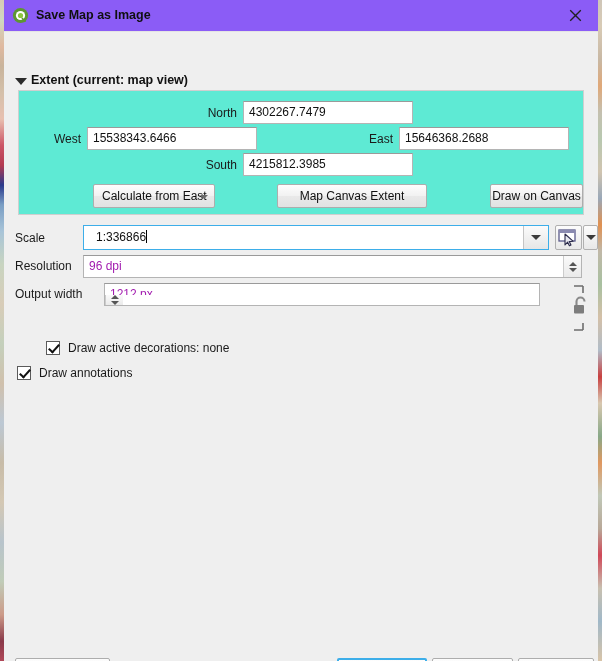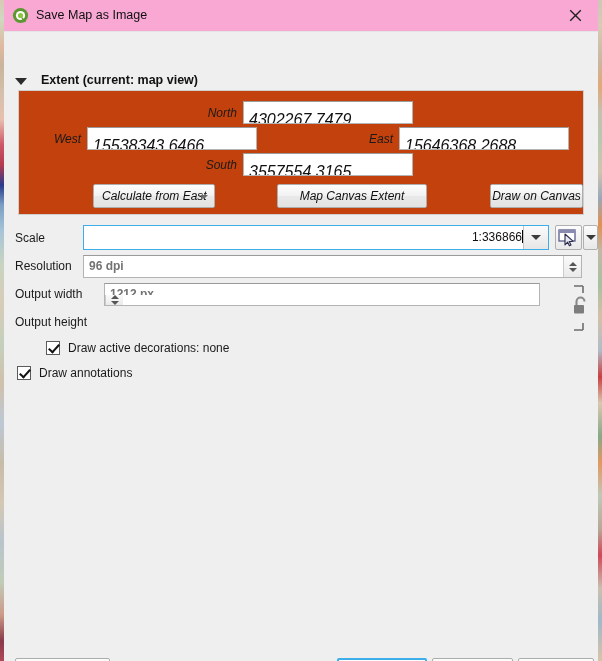--- a/index.html
+++ b/index.html
@@ -51,22 +51,23 @@
     width: 594px;
     height: 661px;
     background: #efefef;
     z-index: 2;
   }
 
   
   .titlebar {
     position: relative;
     height: 31px;
-    background: #f9a8d4;
+    background: #8b5cf6;
     border-bottom: 1px solid #e4e4e4;
+    font-weight: bold;
   }
   .title-logo {
     position: absolute;
     left: 8px;
     top: 7px;
     width: 17px;
     height: 17px;
   }
   .title-text {
     position: absolute;
@@ -96,21 +97,21 @@
     background: #efefef;
   }
 
   
   .group-header {
     position: absolute;
     left: 11px;
     top: 41px;
     display: flex;
     align-items: center;
-    gap: 14px;
+    gap: 4px;
     cursor: pointer;
   }
   .tri {
     width: 0;
     height: 0;
     border-left: 6px solid transparent;
     border-right: 6px solid transparent;
     border-top: 7px solid #2b2b2b;
     margin-top: 2px;
   }
@@ -120,35 +121,34 @@
     color: #111111;
     white-space: nowrap;
   }
   .groupbox {
     position: absolute;
     left: 14px;
     top: 58px;
     width: 566px;
     height: 125px;
     border: 1px solid #cfcfcf;
-    background: #c2410c;
-    box-sizing: border-box;
-    font-style: italic;
+    background: #5eead4;
+    box-sizing: border-box;
   }
 
   
   .ledit {
     position: absolute;
     box-sizing: border-box;
     background: #ffffff;
     border: 1px solid #b4b4b4;
     border-top-color: #9a9a9a;
-    font-size: 16px;
+    font-size: 12px;
     color: #101010;
-    padding: 7px 0 0 5px;
+    padding: 0 0 0 5px;
     line-height: 21px;
     height: 23px;
     white-space: nowrap;
     overflow: hidden;
     font-family: "Liberation Sans", sans-serif;
   }
   .lbl {
     position: absolute;
     font-size: 12px;
     color: #1a1a1a;
@@ -196,25 +196,24 @@
     height: 25px;
     background: #ffffff;
     border: 1px solid #3daee9;
     display: flex;
     align-items: stretch;
   }
   .combo-text {
     flex: 1;
     font-size: 12px;
     color: #101010;
-    padding-left: 1px;
+    padding-left: 12px;
     line-height: 23px;
     white-space: nowrap;
     position: relative;
-    text-align: right;
   }
   .caret {
     display: inline-block;
     width: 1px;
     height: 13px;
     background: #000;
     vertical-align: -2px;
     margin-left: 0px;
   }
   .combo-drop {
@@ -251,26 +250,25 @@
     height: 23px;
     background: #ffffff;
     border: 1px solid #b4b4b4;
     border-top-color: #9a9a9a;
     display: flex;
     align-items: stretch;
   }
   .spin-text {
     flex: 1;
     font-size: 12px;
-    color: #737373;
+    color: #a21caf;
     padding-left: 5px;
     line-height: 21px;
     white-space: nowrap;
     overflow: hidden;
-    font-weight: bold;
   }
   .spin-btns {
     width: 17px;
     border-left: 1px solid #cccccc;
     background: linear-gradient(to bottom, #fafafa, #eaeaea);
     display: flex;
     flex-direction: column;
     align-items: center;
     justify-content: center;
     cursor: pointer;
@@ -363,21 +361,21 @@
       <span class="lbl r" style="left:160px; top:11px; width:58px;">North</span>
       <span class="ledit" style="left:224px; top:10px; width:170px;">4302267.7479</span>
 
       <span class="lbl r" style="left:4px; top:37px; width:58px;">West</span>
       <span class="ledit" style="left:68px; top:36px; width:170px;">15538343.6466</span>
 
       <span class="lbl r" style="left:316px; top:37px; width:58px;">East</span>
       <span class="ledit" style="left:380px; top:36px; width:170px;">15646368.2688</span>
 
       <span class="lbl r" style="left:160px; top:63px; width:58px;">South</span>
-      <span class="ledit" style="left:224px; top:62px; width:170px;">3557554.3165</span>
+      <span class="ledit" style="left:224px; top:62px; width:170px;">4215812.3985</span>
 
       <span class="btn" style="left:74px; top:93px; width:122px; text-align:left; padding-left:8px;">
         <span>Calculate from East</span>
         <span class="btn-arrow"></span>
       </span>
 
       <span class="btn" style="left:258px; top:93px; width:150px;">Map Canvas Extent</span>
 
       <span class="btn" style="left:471px; top:93px; width:93px;">Draw on Canvas</span>
     </div>
@@ -411,21 +409,20 @@
 
     <span class="lbl" style="left:11px; top:251px;">Output width</span>
     <div class="spin" style="left:100px; top:251px; width:436px;flex-direction:column;">
       <span class="spin-text">1212 px</span>
       <span class="spin-btns">
         <i class="spin-up"></i>
         <i class="spin-dn"></i>
       </span>
     </div>
 
-    <span class="lbl" style="left:11px; top:279px;">Output height</span>
 
     <span class="lockwrap">
       <svg width="22" height="48" viewBox="0 0 22 48">
         <path d="M4 2 L13 2 M13 2 L13 9" stroke="#6e6e6e" stroke-width="1.6" fill="none"></path>
         <path d="M4 46 L13 46 M13 46 L13 39" stroke="#6e6e6e" stroke-width="1.6" fill="none"></path>
         <path d="M6.5 21 L6.5 17.5 A4 4 0 0 1 14.5 17.5" stroke="#8a8a8a" stroke-width="2.1" fill="none"></path>
         <rect x="4" y="21" width="10" height="8.5" rx="1" fill="#7d7d7d"></rect>
       </svg>
     </span>
 

